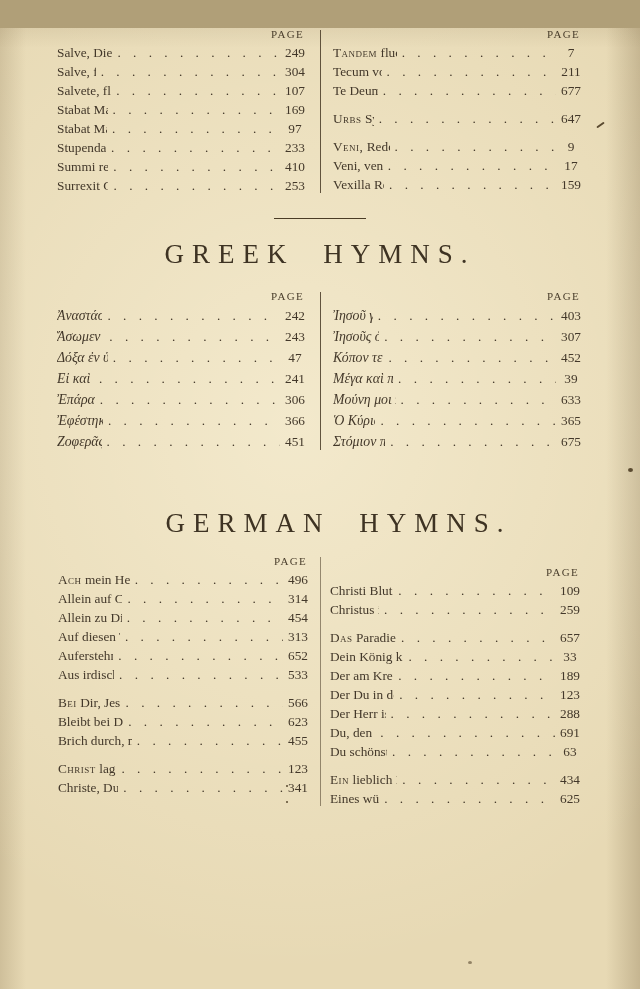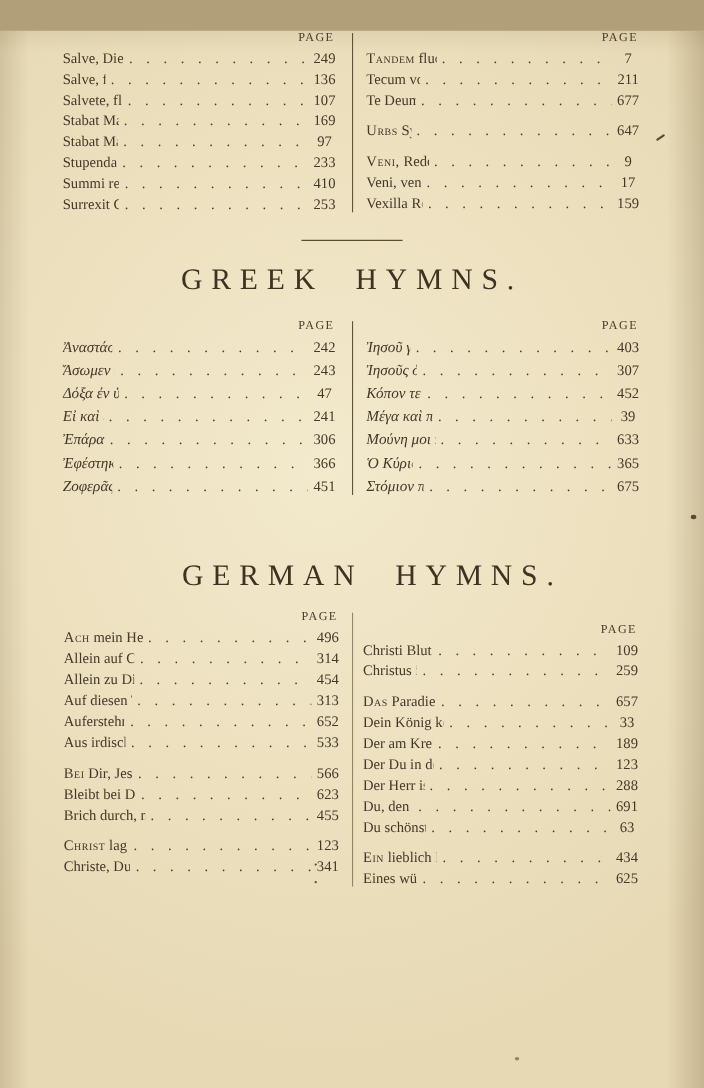--- a/index.html
+++ b/index.html
@@ -76,21 +76,21 @@
         <div class="page-label">PAGE</div>
         <div class="entries">
             <div class="entry">
               <span class="entry-text">Salve, Dies dierum gloria</span>
               <span class="leader"></span>
               <span class="entry-page">249</span>
             </div>
             <div class="entry">
               <span class="entry-text">Salve, festa dies</span>
               <span class="leader"></span>
-              <span class="entry-page">136</span>
+              <span class="entry-page">304</span>
             </div>
             <div class="entry">
               <span class="entry-text">Salvete, flores martyrum</span>
               <span class="leader"></span>
               <span class="entry-page">107</span>
             </div>
             <div class="entry">
               <span class="entry-text">Stabat Mater Dolorosa</span>
               <span class="leader"></span>
               <span class="entry-page">169</span>

